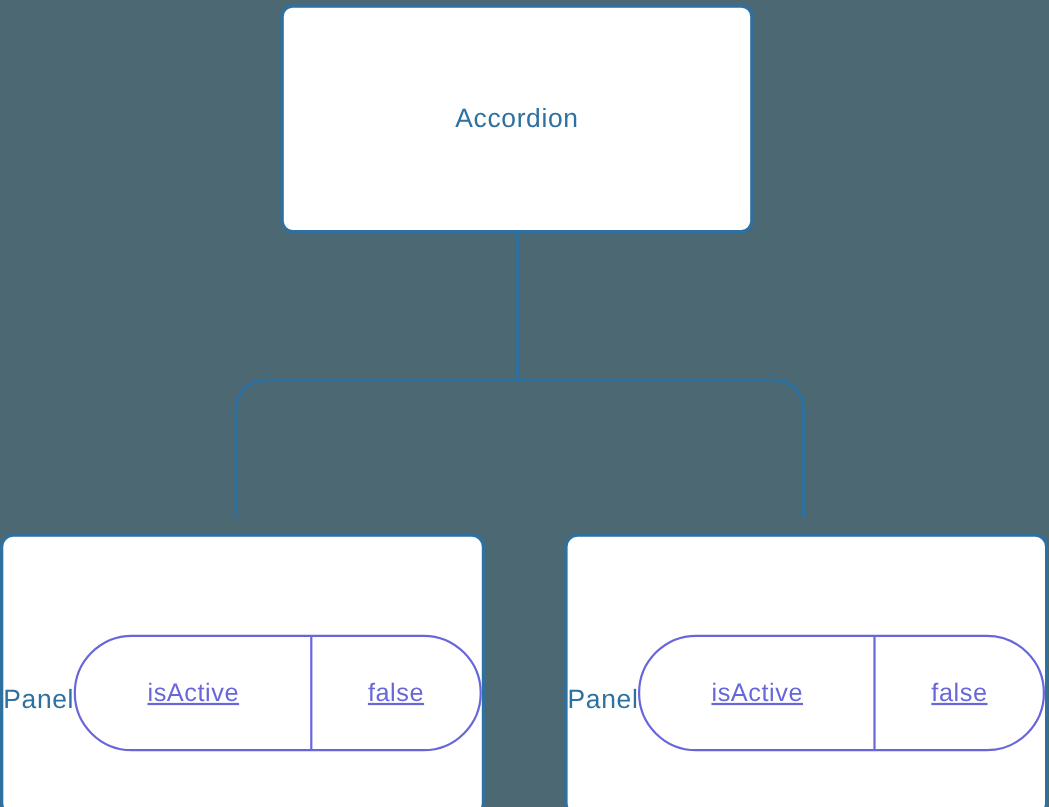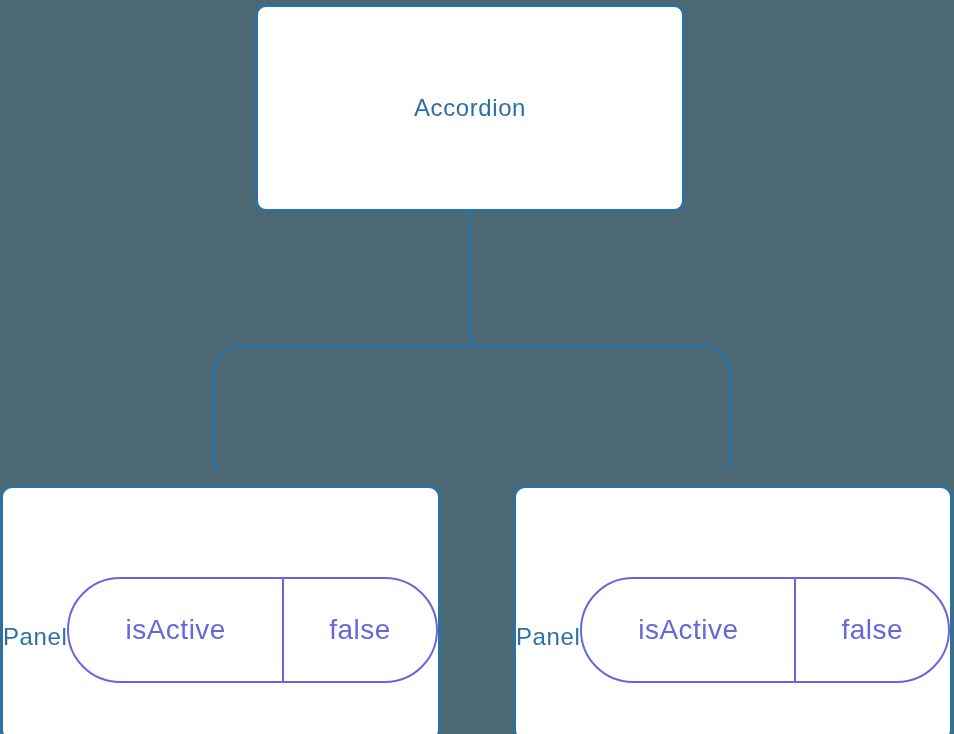--- a/index.html
+++ b/index.html
@@ -67,23 +67,24 @@
   }
 
   
   .state-pill {
     margin-top: 32px;
     width: 376px; height: 106px;
     border: 2.5px solid var(--state, #6A6ADF);
     border-radius: 53px;
     display: flex;
     color: var(--state, #6565D8);
-    font-size: 28px;
+    font-size: 23px;
     letter-spacing: 0.5px;
     overflow: hidden;
+    text-decoration: underline;
   }
   .state-key {
     flex: 0 0 58%;
     display: flex; align-items: center; justify-content: center;
   }
   .state-value {
     flex: 1;
     border-left: 2.5px solid var(--state, #6A6ADF);
     display: flex; align-items: center; justify-content: center;
   }

